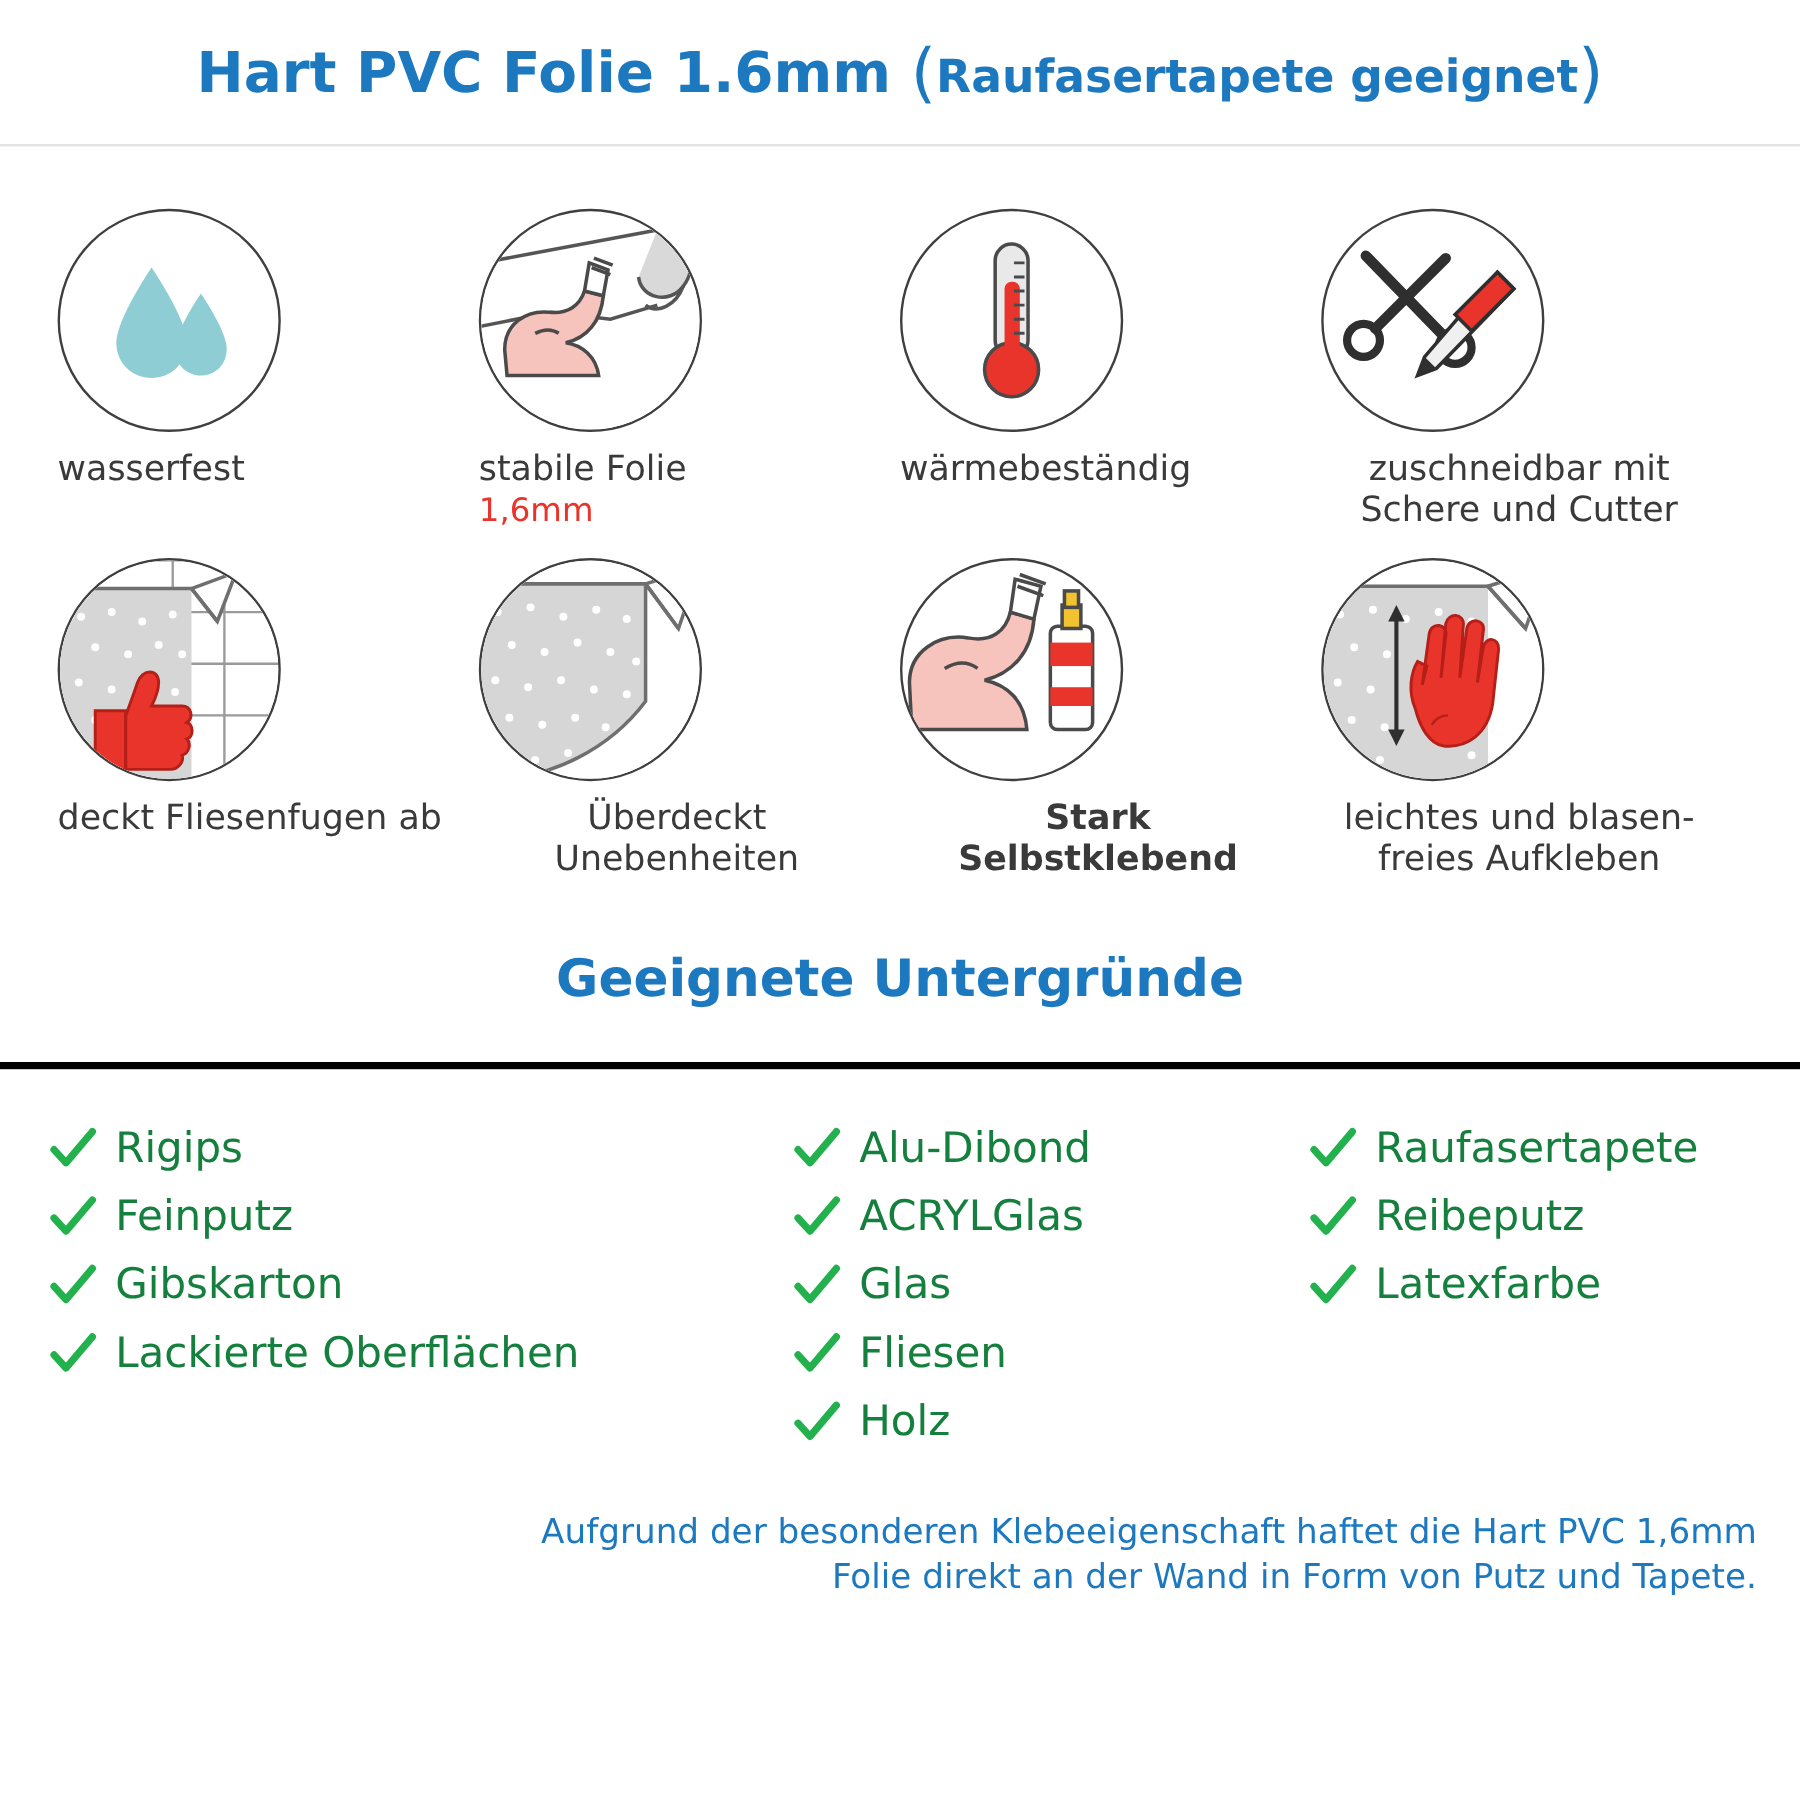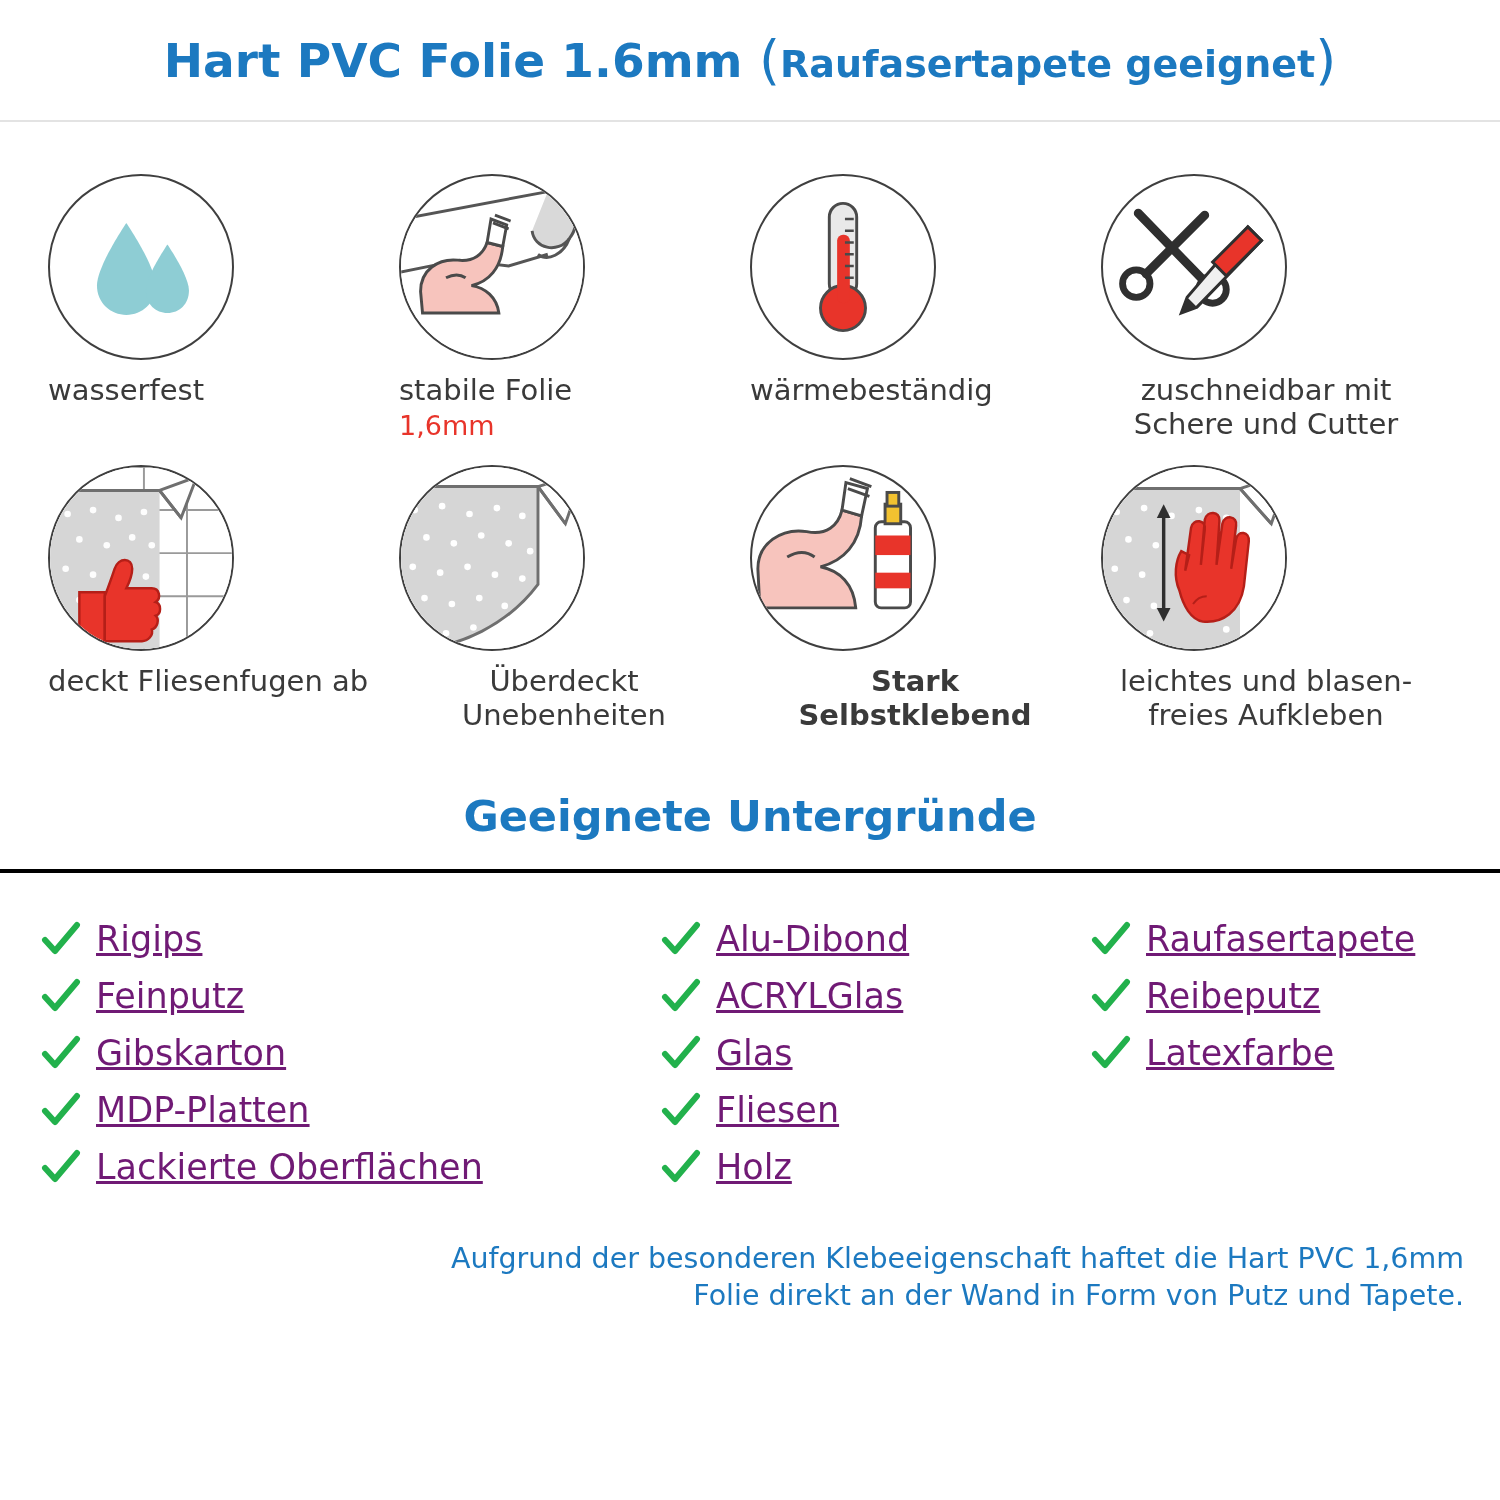--- a/index.html
+++ b/index.html
@@ -83,45 +83,44 @@
     margin-top: 2px;
     font-size: 27px;
     color: #e8342a;
     text-align: center;
   }
 
   
   .section-title-wrap {
     margin-top: 58px;
     text-align: center;
-    padding-bottom: 28px;
-    border-bottom: 4px solid #000000;
+    padding-bottom: 44px;
+    border-bottom: 6px solid #000000;
   }
   .section-title {
     font-size: 43px;
     color: #1c79c0;
     font-weight: bold;
   }
 
   
   .substrates {
     display: grid;
     grid-template-columns: 620px 430px 1fr;
     padding: 38px 40px 0 40px;
     box-sizing: border-box;
   }
   .sub-col { display: flex; flex-direction: column; }
   .sub-item {
     display: flex;
     align-items: center;
     height: 57px;
     font-size: 35px;
-    color: #701a75;
+    color: #15803d;
     white-space: nowrap;
-    text-decoration: underline;
   }
   .check {
     width: 42px;
     height: 42px;
     flex: 0 0 42px;
     margin-right: 14px;
     position: relative;
   }
   .check svg { display: block; }
 
@@ -386,28 +385,20 @@
             </svg>
           </span>
         <span>Gibskarton</span>
       </div>
       <div class="sub-item">
         <span class="check">
             <svg width="42" height="42" viewBox="0 0 42 42">
               <path d="M5 22 L15 33 L37 7" fill="none" stroke="#22b14c" stroke-width="6" stroke-linecap="round" stroke-linejoin="round"></path>
             </svg>
           </span>
-        <span>MDP-Platten</span>
-      </div>
-      <div class="sub-item">
-        <span class="check">
-            <svg width="42" height="42" viewBox="0 0 42 42">
-              <path d="M5 22 L15 33 L37 7" fill="none" stroke="#22b14c" stroke-width="6" stroke-linecap="round" stroke-linejoin="round"></path>
-            </svg>
-          </span>
         <span>Lackierte Oberflächen</span>
       </div>
     </div>
 
     <div class="sub-col">
       <div class="sub-item">
         <span class="check">
             <svg width="42" height="42" viewBox="0 0 42 42">
               <path d="M5 22 L15 33 L37 7" fill="none" stroke="#22b14c" stroke-width="6" stroke-linecap="round" stroke-linejoin="round"></path>
             </svg>

